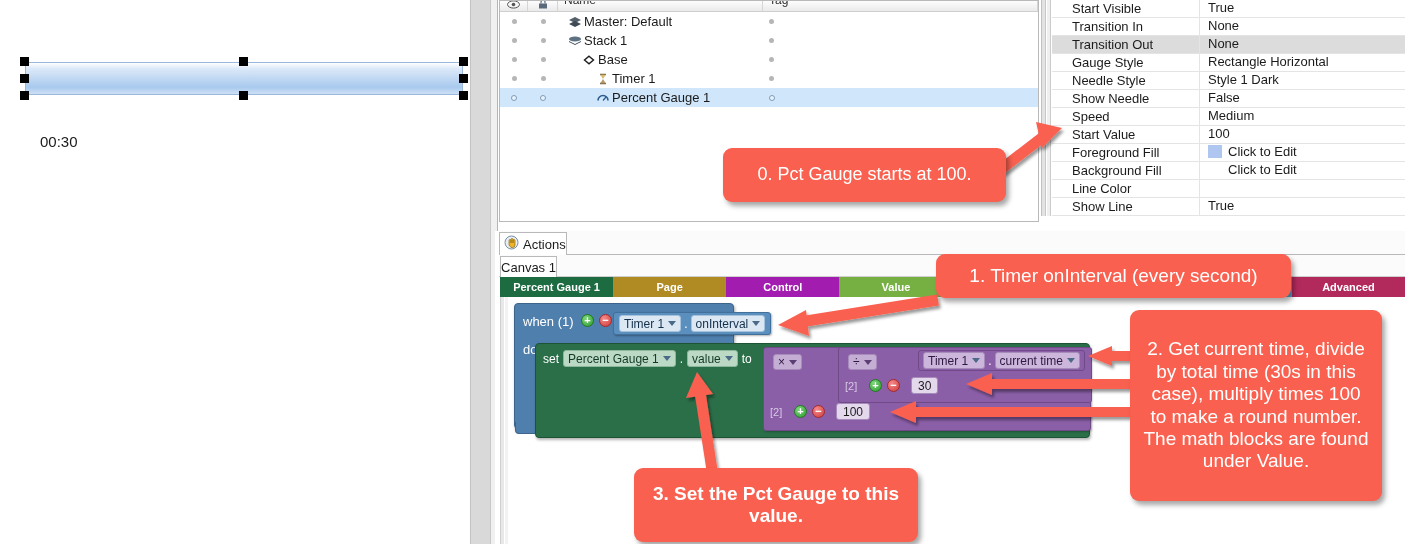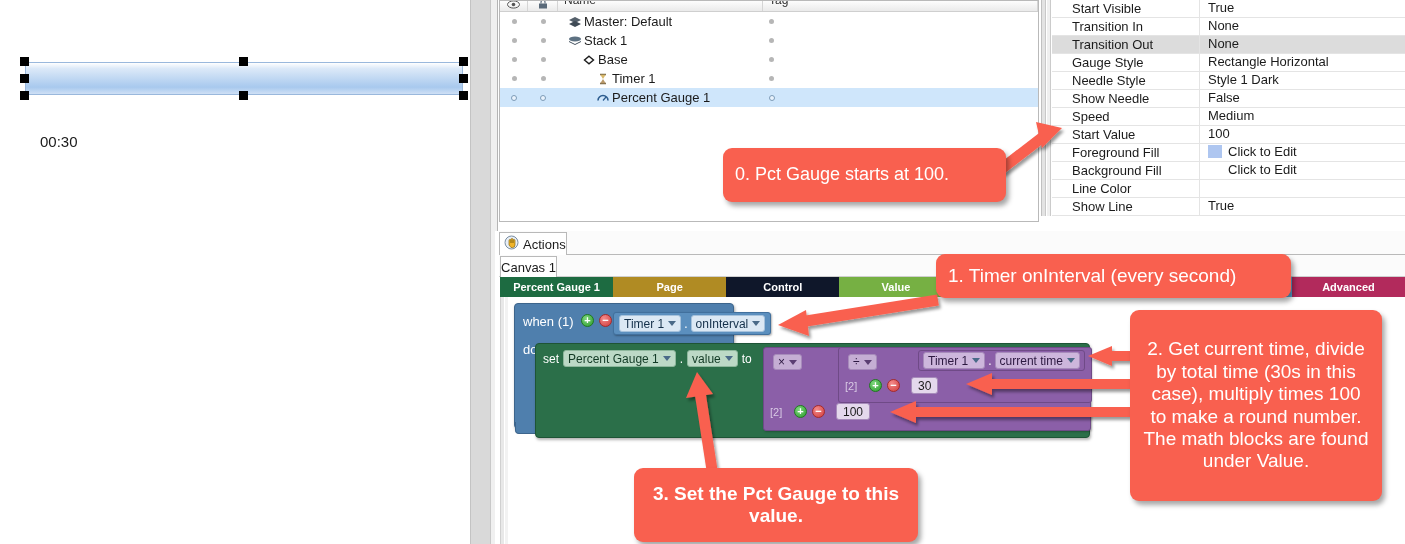--- a/index.html
+++ b/index.html
@@ -207,21 +207,21 @@
     background: #8b5fa8; border: 1px solid #6f4a87; border-radius: 3px;
     display: flex; align-items: center; padding: 0 4px; gap: 3px;
   }
   .dropdown.purple { background:#cdb6dc; border-color:#a78bbb; color:#2c1840; }
 
   
   .callout {
     position: absolute; background: #f9604f; border-radius: 9px;
     color: #ffffff; text-align: center;
     box-shadow: 3px 4px 5px rgba(0,0,0,.35);
-    display: flex; align-items: center; 
+    display: flex; align-items: center; justify-content: center;
     padding: 6px 12px; line-height: 1.18; z-index: 40;
   }
   #callout-0 { left: 723px; top: 148px; width: 283px; height: 54px; font-size: 18px; }
   #callout-1 { left: 936px; top: 254px; width: 355px; height: 44px; font-size: 19px; }
   #callout-2 { left: 1130px; top: 310px; width: 252px; height: 191px; font-size: 19px; }
   #callout-3 { left: 634px; top: 468px; width: 284px; height: 74px; font-size: 19px; font-weight: bold; }
 
   .arrow-svg { position: absolute; overflow: visible; z-index: 35; }
 </style>
 </head>
@@ -477,21 +477,21 @@
       </div>
     </div>
 
     <div id="category-bar">
       <div class="cat" style="background:#1d6b41; width:120px;">
         <span>Percent Gauge 1</span>
         </div>
       <div class="cat" style="background:#b08b23; width:120px;">
         <span>Page</span>
         </div>
-      <div class="cat" style="background:#0f172a; width:120px;">
+      <div class="cat" style="background:#a21caf; width:120px;">
         <span>Control</span>
         </div>
       <div class="cat" style="background:#76b043; width:120px;">
         <span>Value</span>
         </div>
       <div class="cat" style="background:#c4682b; width:120px;">
         <span>Logic</span>
         </div>
       <div class="cat" style="background:#2d8a9e; width:120px;">
         <span>Text</span>

